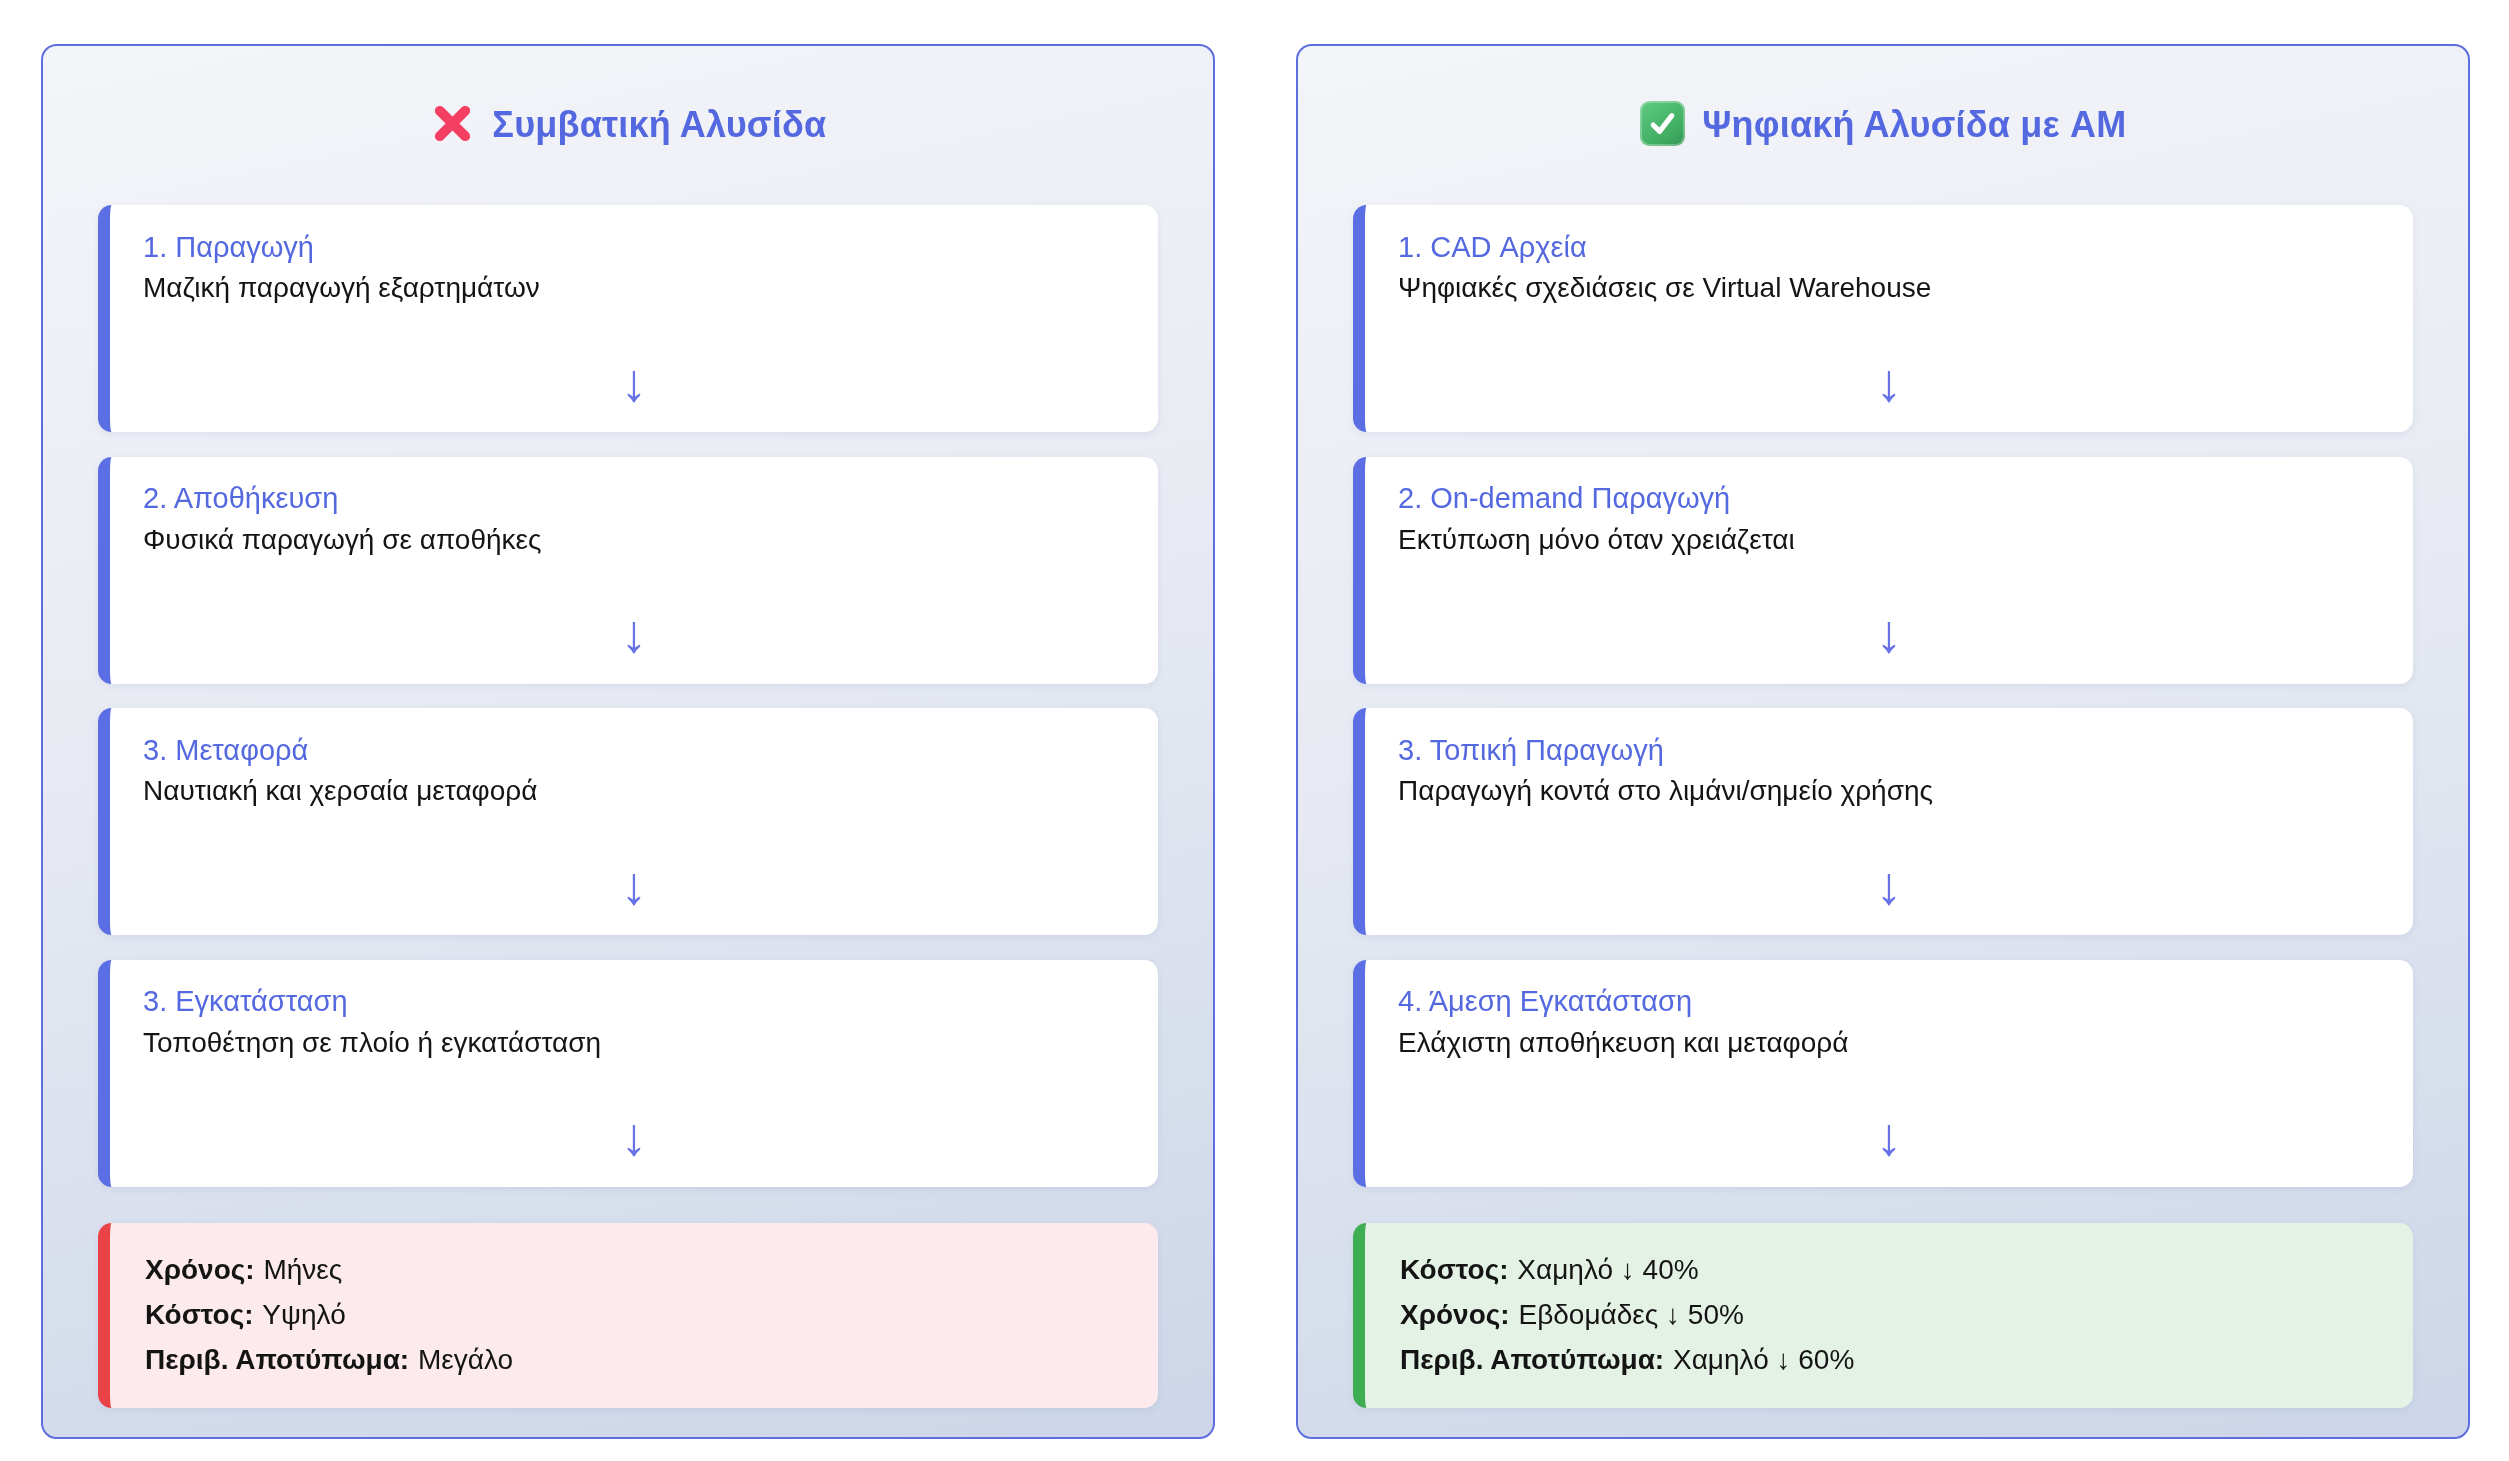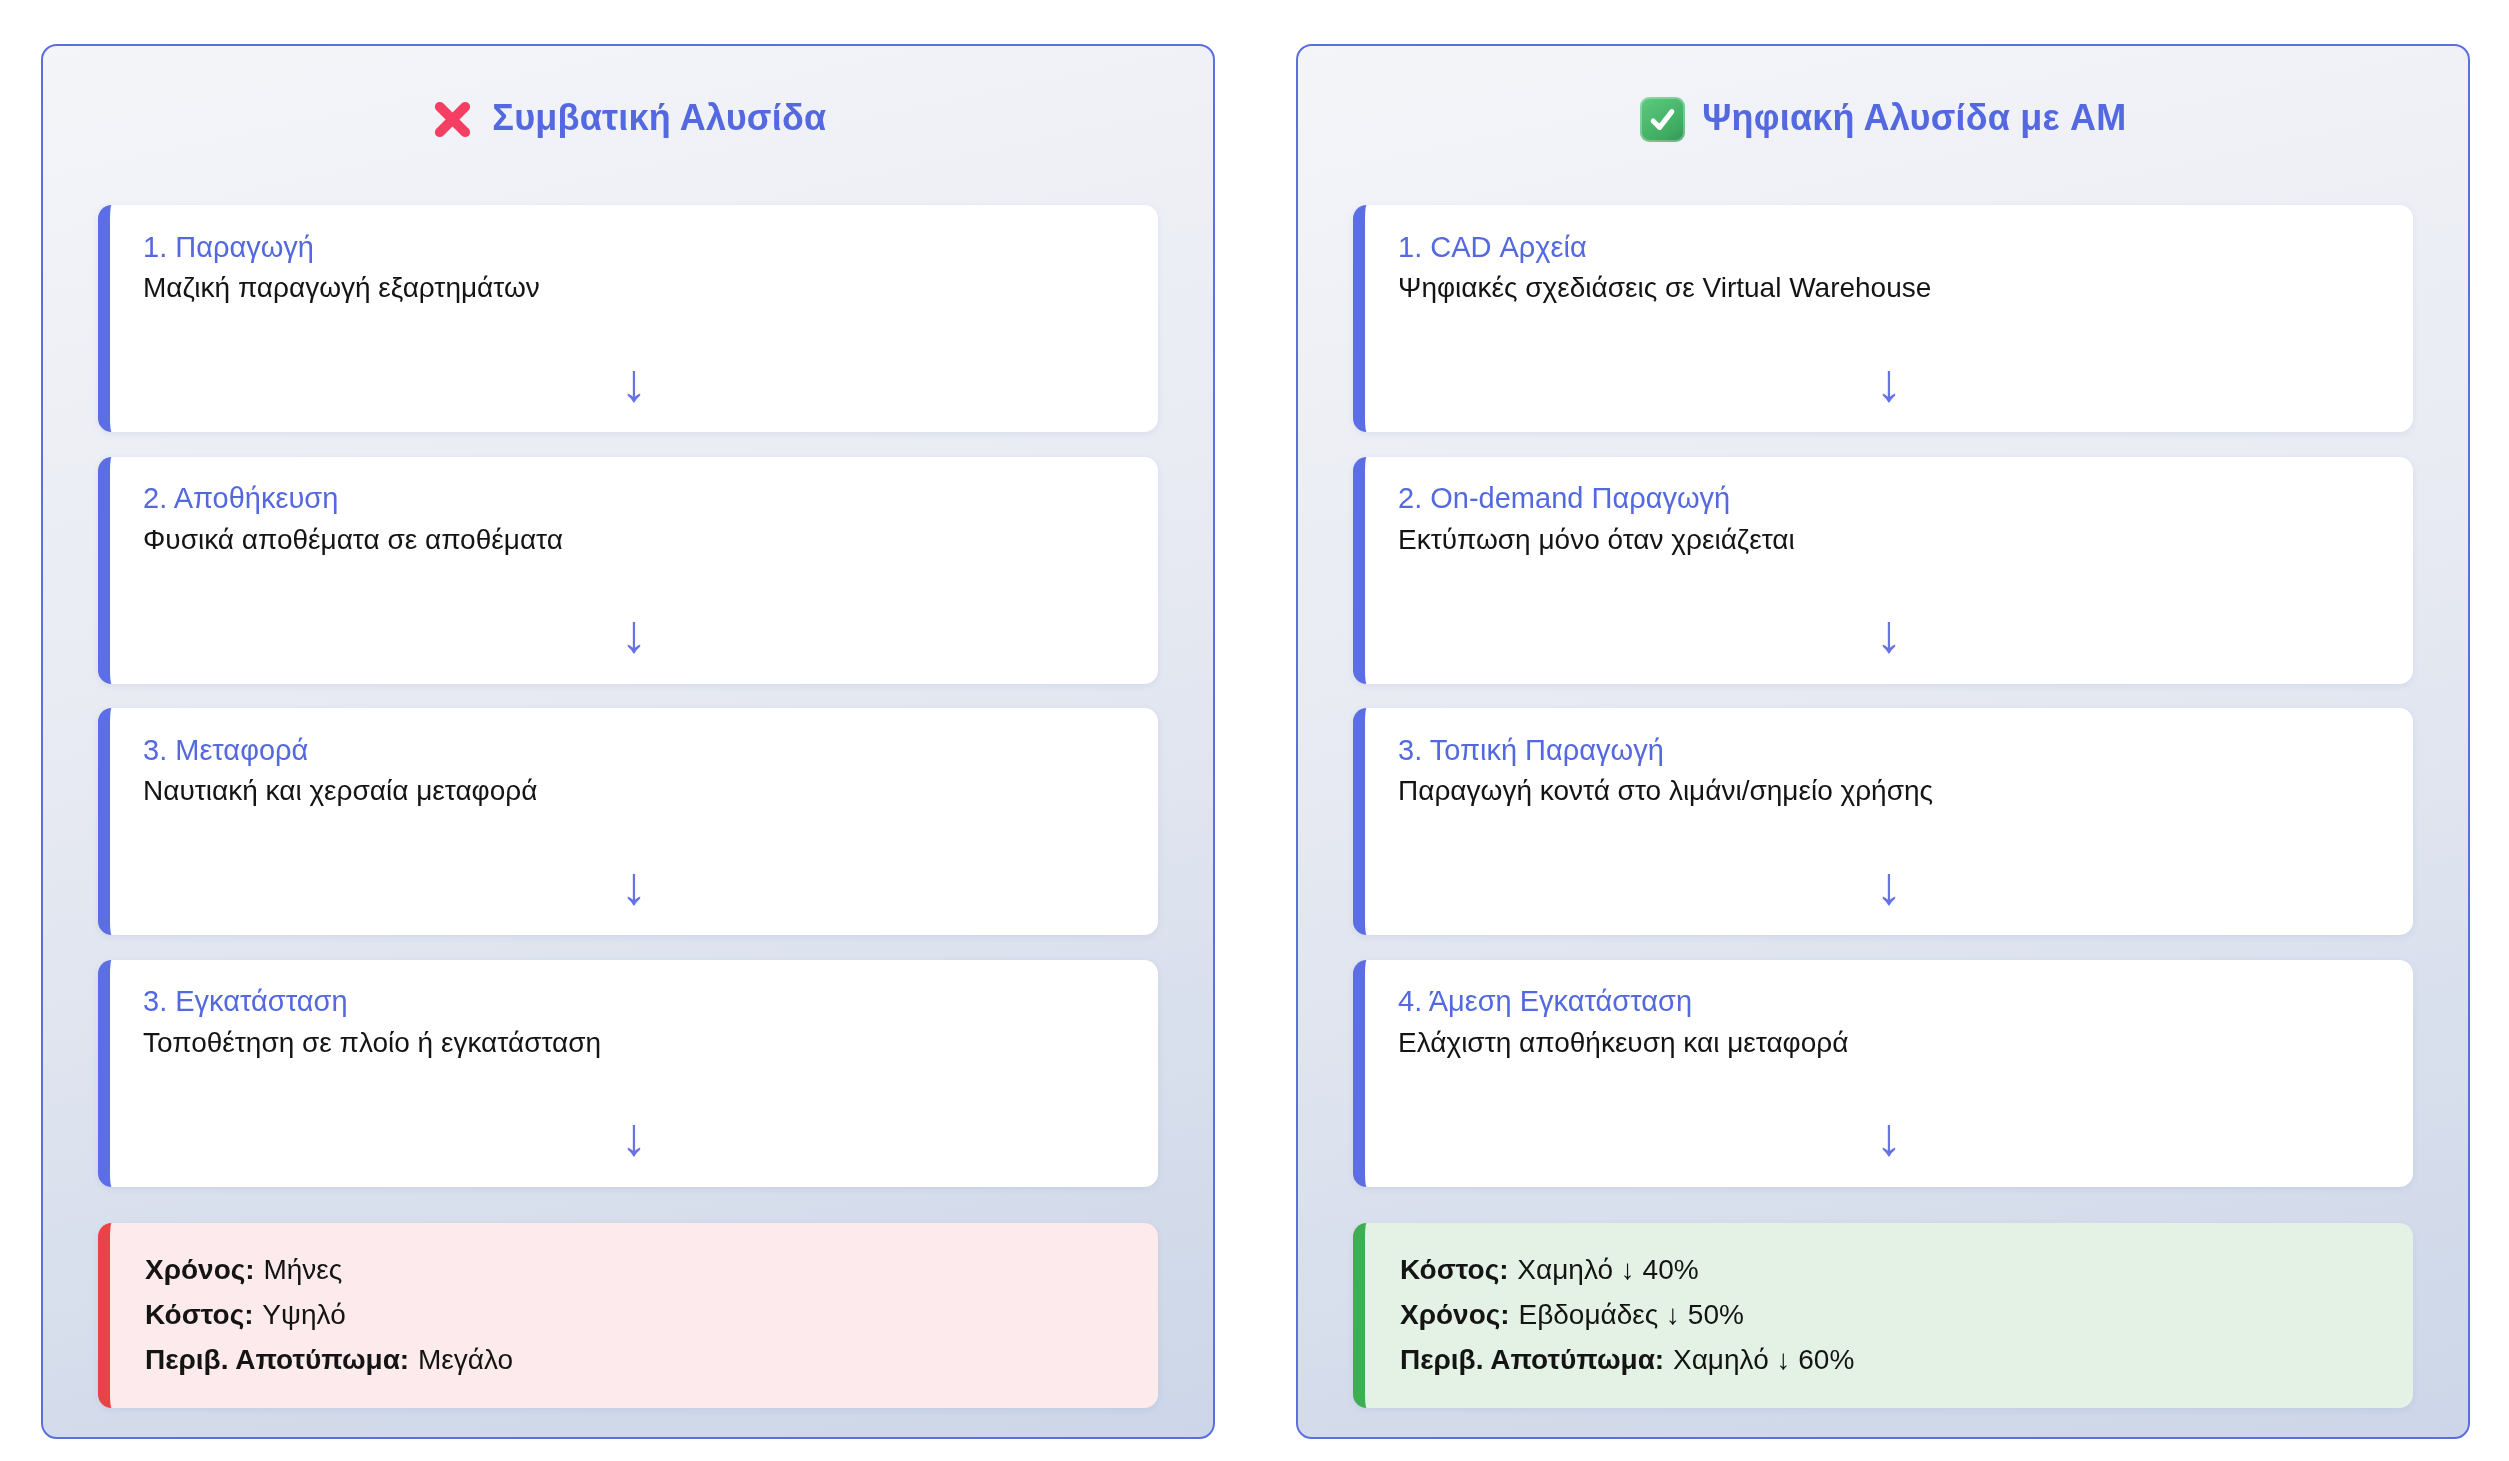--- a/index.html
+++ b/index.html
@@ -23,21 +23,21 @@
     border: 2.9px solid #5c6ee0;
     border-radius: 15.7px;
     background: linear-gradient(168deg, #f4f5f9 0%, #e7eaf2 45%, #ccd6e8 100%);
     padding: 51px 55px 0 55px;
     display: flex;
     flex-direction: column;
   }
   .panel-header {
     display: flex;
     justify-content: center;
-    align-items: flex-start;
+    align-items: flex-end;
     gap: 17.6px;
     height: 49px;
     margin-bottom: 59px;
   }
   .panel-title {
     margin: 0;
     font-size: 36px;
     font-weight: bold;
     color: #5468e0;
     letter-spacing: 0.2px;
@@ -121,21 +121,21 @@
     </header>
 
     <div class="card step">
       <div class="step-title">1. Παραγωγή</div>
       <div class="step-desc">Μαζική παραγωγή εξαρτημάτων</div>
       <div class="step-arrow">↓</div>
     </div>
 
     <div class="card step">
       <div class="step-title">2. Αποθήκευση</div>
-      <div class="step-desc">Φυσικά αποθέματα σε αποθέματα</div>
+      <div class="step-desc">Φυσικά παραγωγή σε αποθήκες</div>
       <div class="step-arrow">↓</div>
     </div>
 
     <div class="card step">
       <div class="step-title">3. Μεταφορά</div>
       <div class="step-desc">Ναυτιακή και χερσαία μεταφορά</div>
       <div class="step-arrow">↓</div>
     </div>
 
     <div class="card step">

